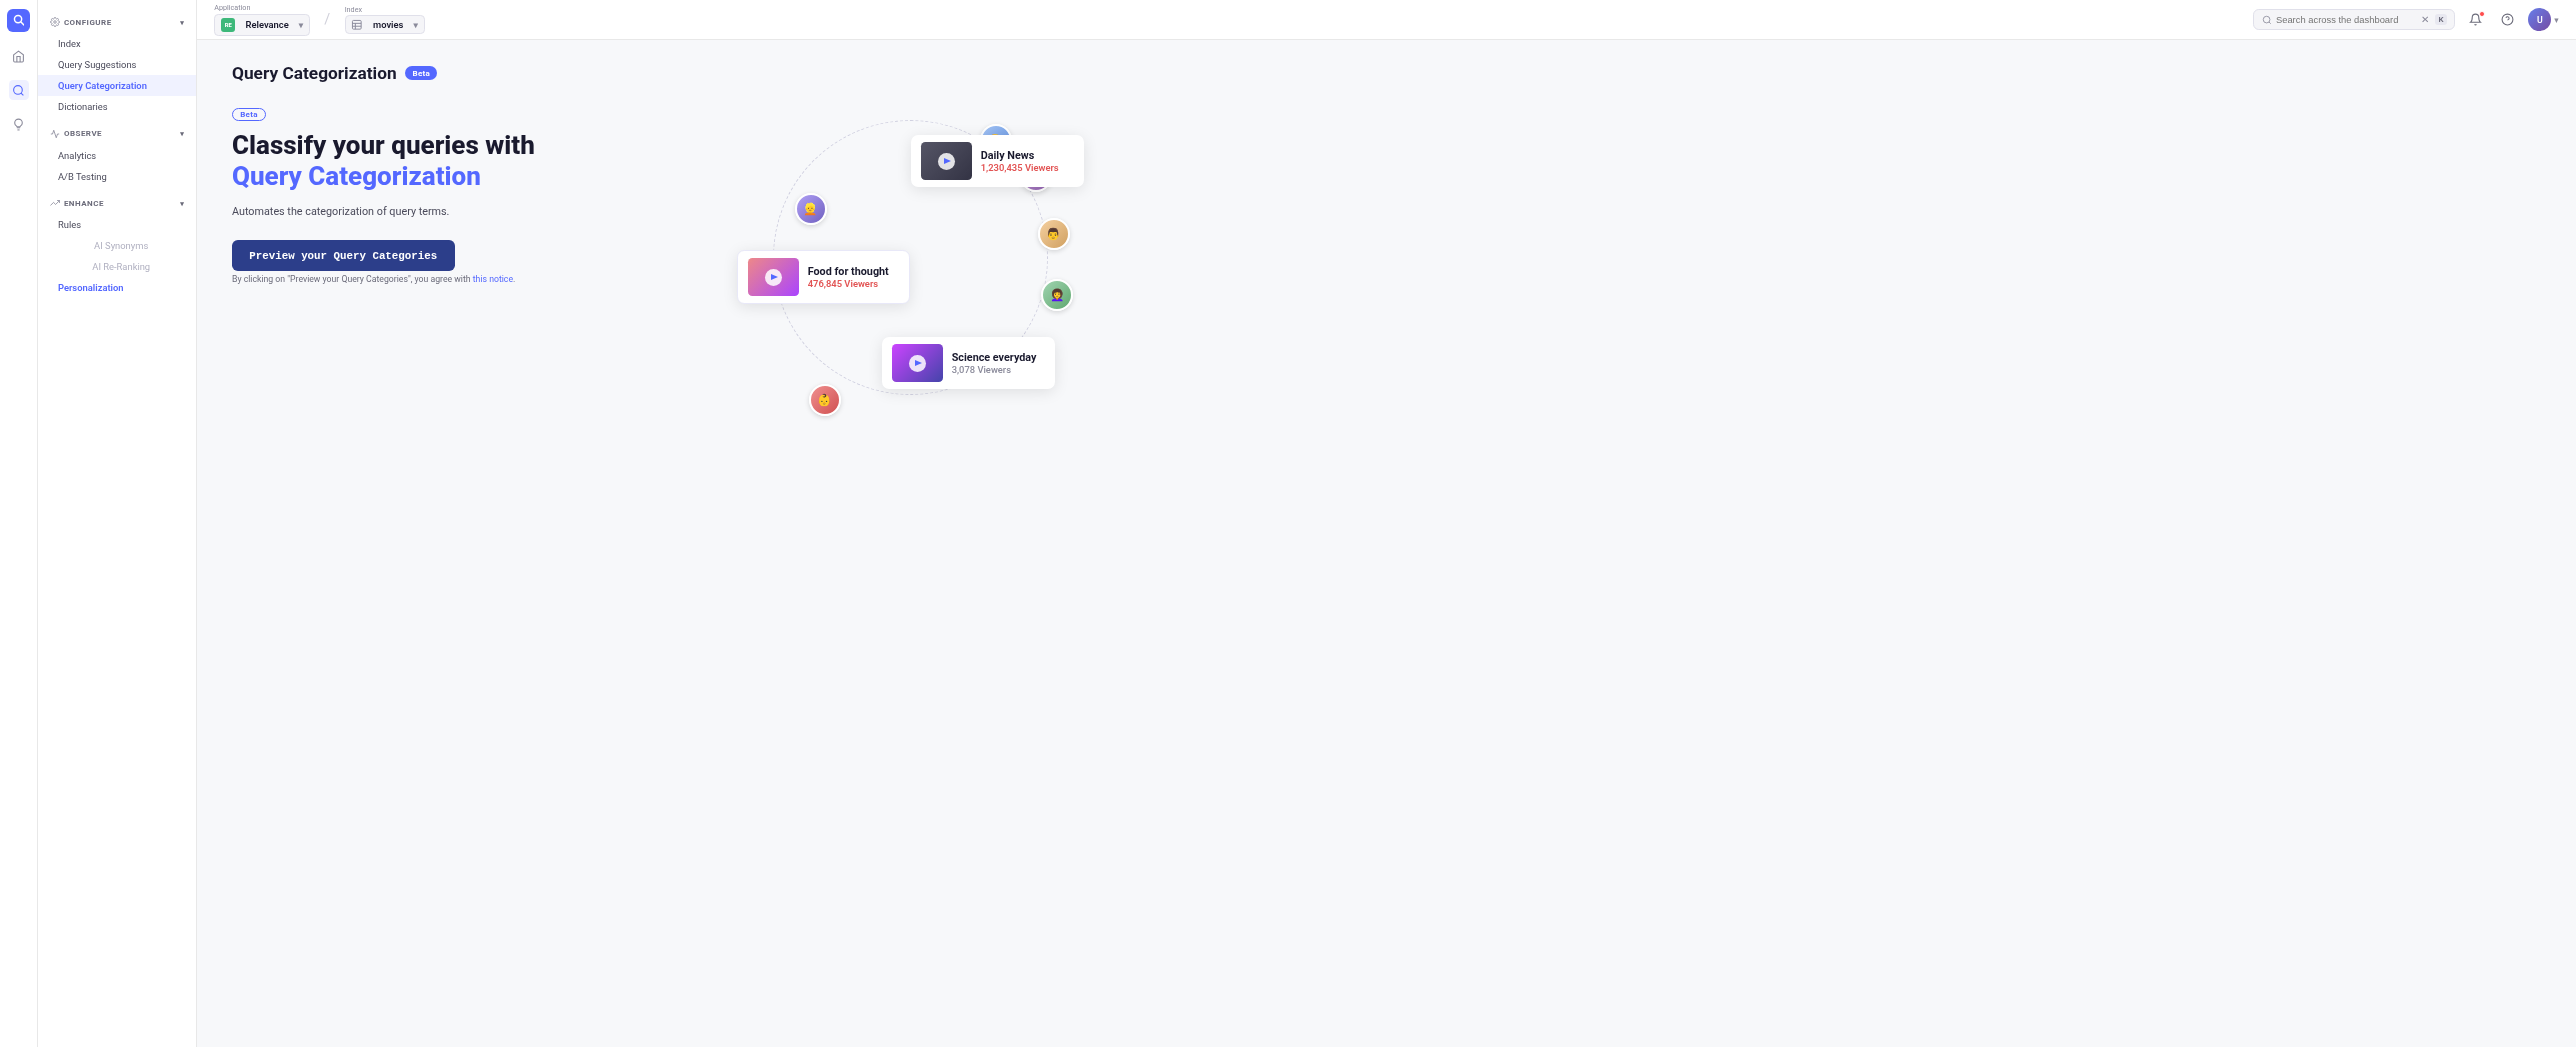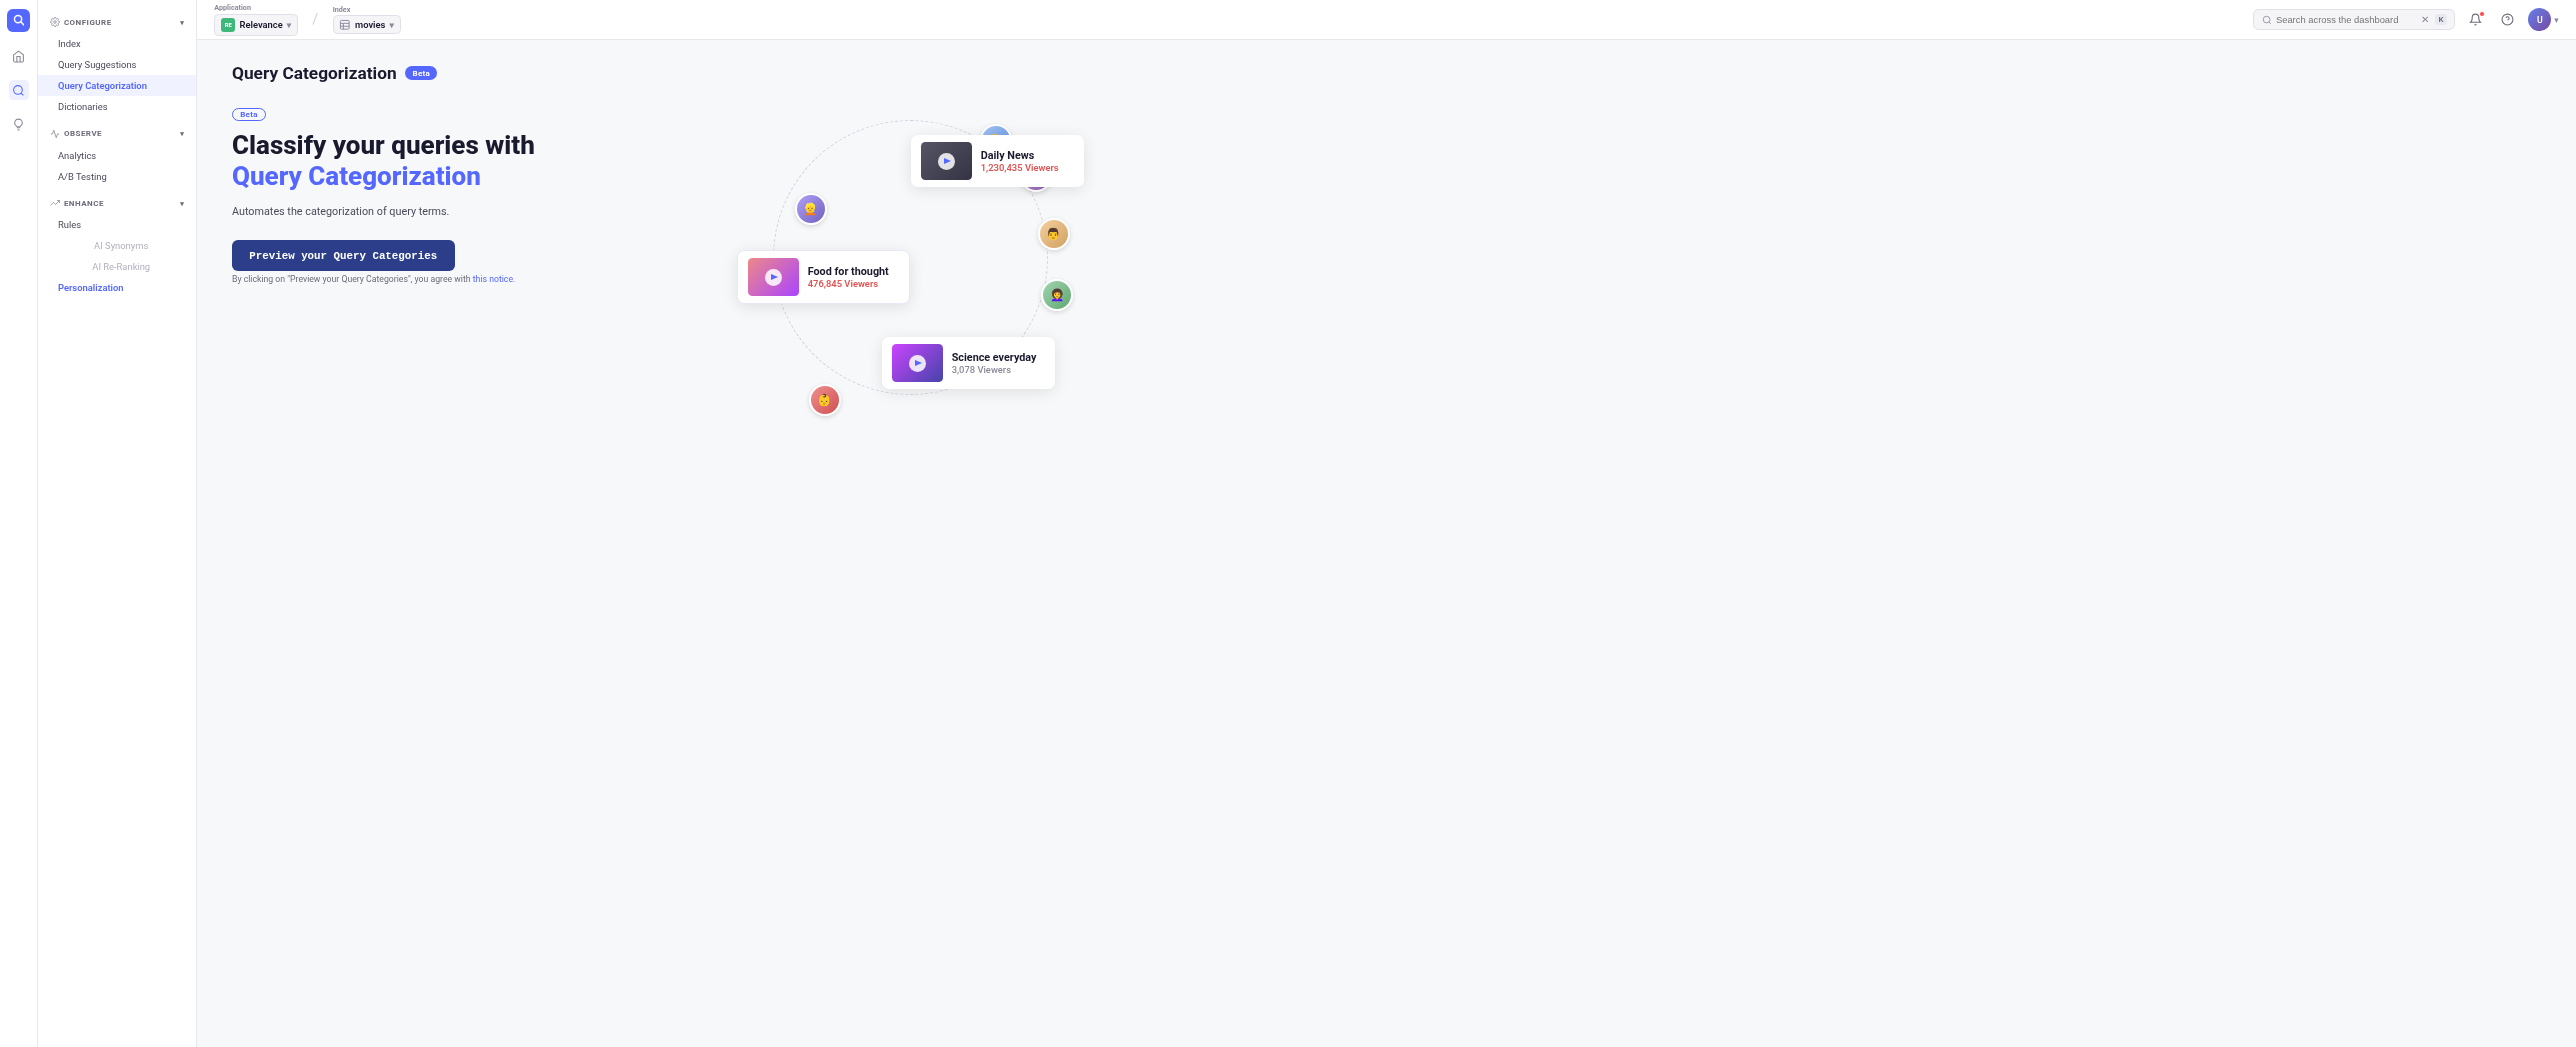--- a/index.html
+++ b/index.html
@@ -94,24 +94,24 @@
       flex-shrink: 0;
       gap: 11.6px;
     }
     .topbar-left {
       display: flex; align-items: center; gap: 14.4px; flex: 1;
     }
     .topbar-selector {
       display: flex; flex-direction: column; gap: 1.4px;
     }
     .topbar-selector-label {
-      font-size: 7.2px; color: #8a8a9a; font-weight: 700;
+      font-size: 7.2px; color: #8a8a9a; font-weight: 400;
     }
     .topbar-selector-value {
-      display: flex; align-items: center; gap: 4px;
+      display: flex; align-items: center; gap: 10px;
       font-size: 9.4px; font-weight: 600; color: #1a1a2e;
       cursor: pointer;
       background: #f5f5f8; border-radius: 4.3px; padding: 2.9px 5.8px;
       border: 0.7px solid #e0e0ea;
     }
     .topbar-selector-value .app-badge {
       background: #4fa; border-radius: 2.9px;
       width: 14.4px; height: 14.4px;
       display: flex; align-items: center; justify-content: center;
       font-size: 6.5px; font-weight: 800; color: #fff;

